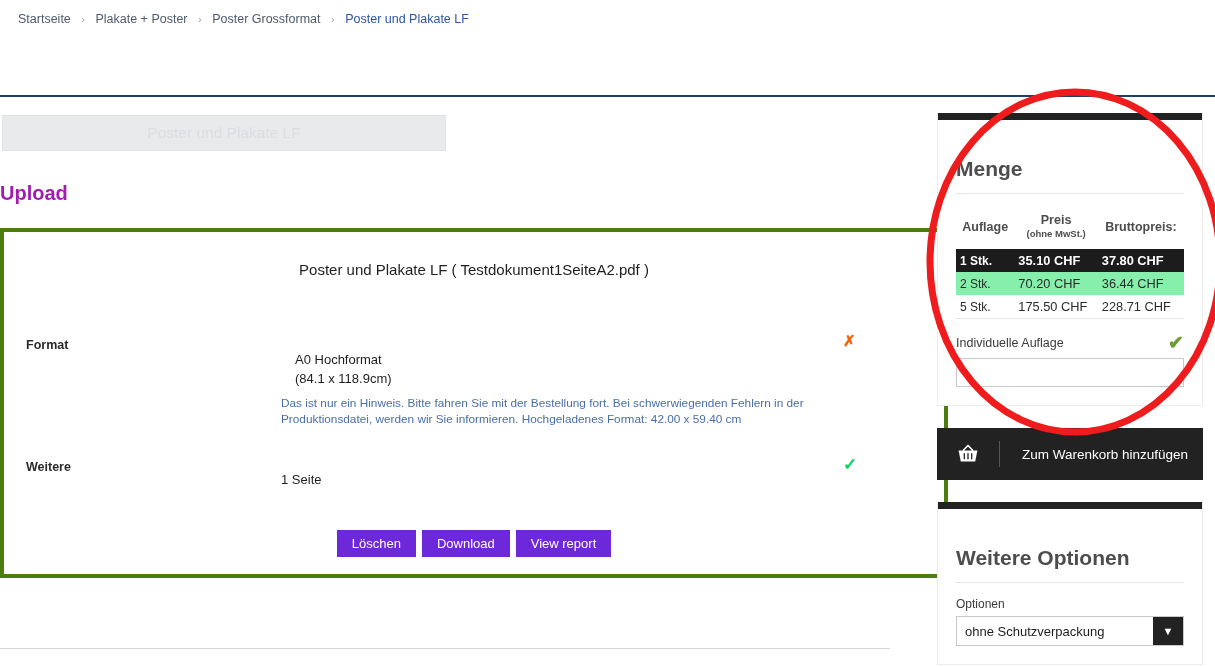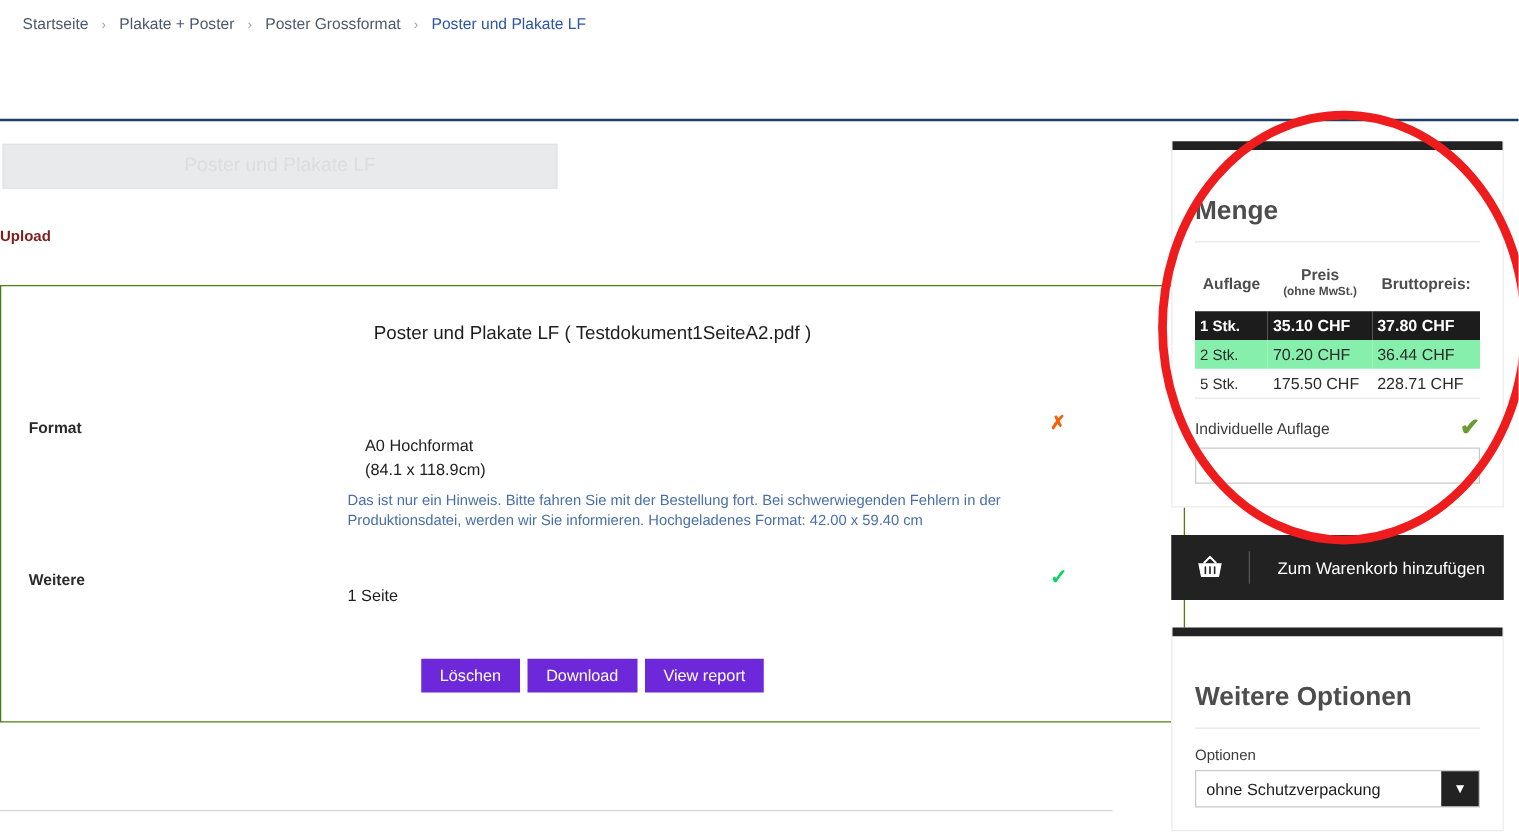--- a/index.html
+++ b/index.html
@@ -31,27 +31,27 @@
   .title-box {
     position: absolute; left: 2px; top: 15px;
     width: 444px; height: 36px;
     background: #e9eaec; border: 1px solid #e2e3e6;
     display: flex; align-items: center; justify-content: center;
   }
   .title-box span { font-size: 15.5px; color: #dcdde0; }
 
   .upload-heading {
     position: absolute; left: 0; top: 82px;
-    font-size: 12px; font-weight: bold; color: #7f1d1d;
+    font-size: 20px; font-weight: bold; color: #a21caf;
   }
 
   .card {
     position: absolute; left: 0; top: 128px;
     width: 948px; height: 350px;
-    background: #fff; border: 1px solid #4d7c0f;
+    background: #fff; border: 4px solid #4d7c0f;
   }
 
   .doc-title {
     position: absolute; left: 0; right: 0; top: 29px;
     text-align: center; font-size: 15px; color: #1e1e1e;
   }
 
   .row-label {
     position: absolute; font-size: 12.5px; font-weight: bold; color: #2b2b2b;
   }

